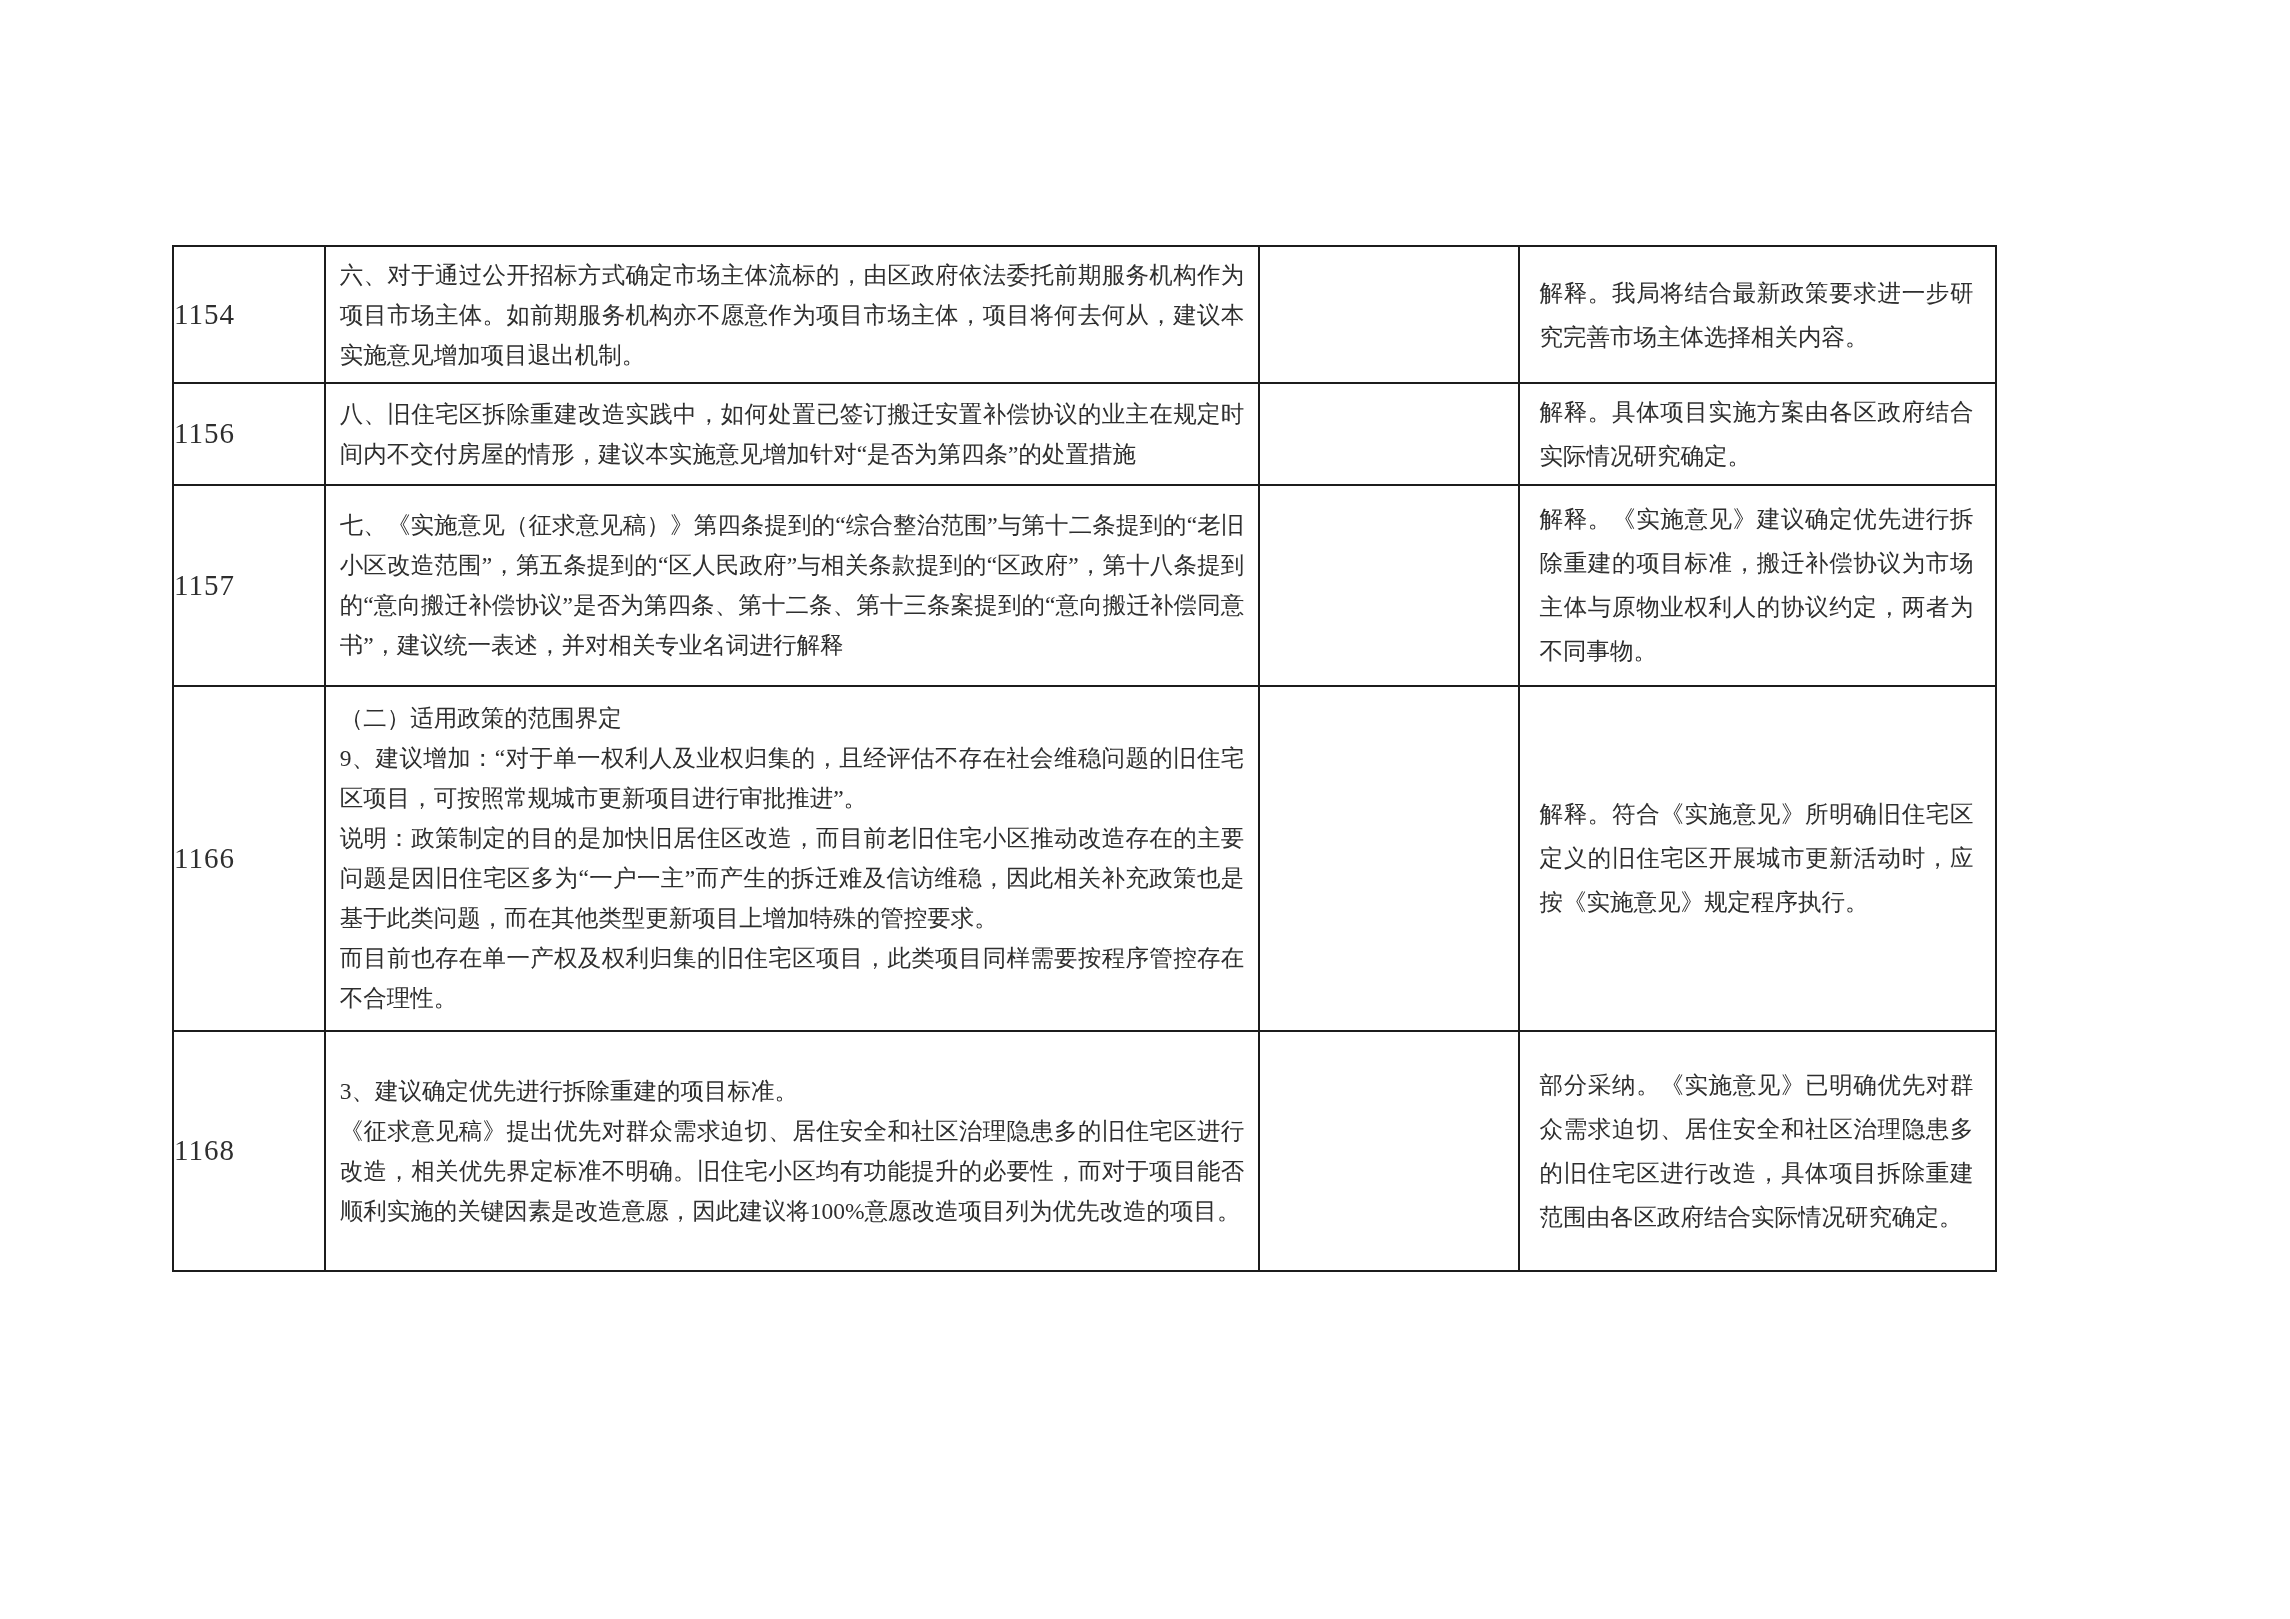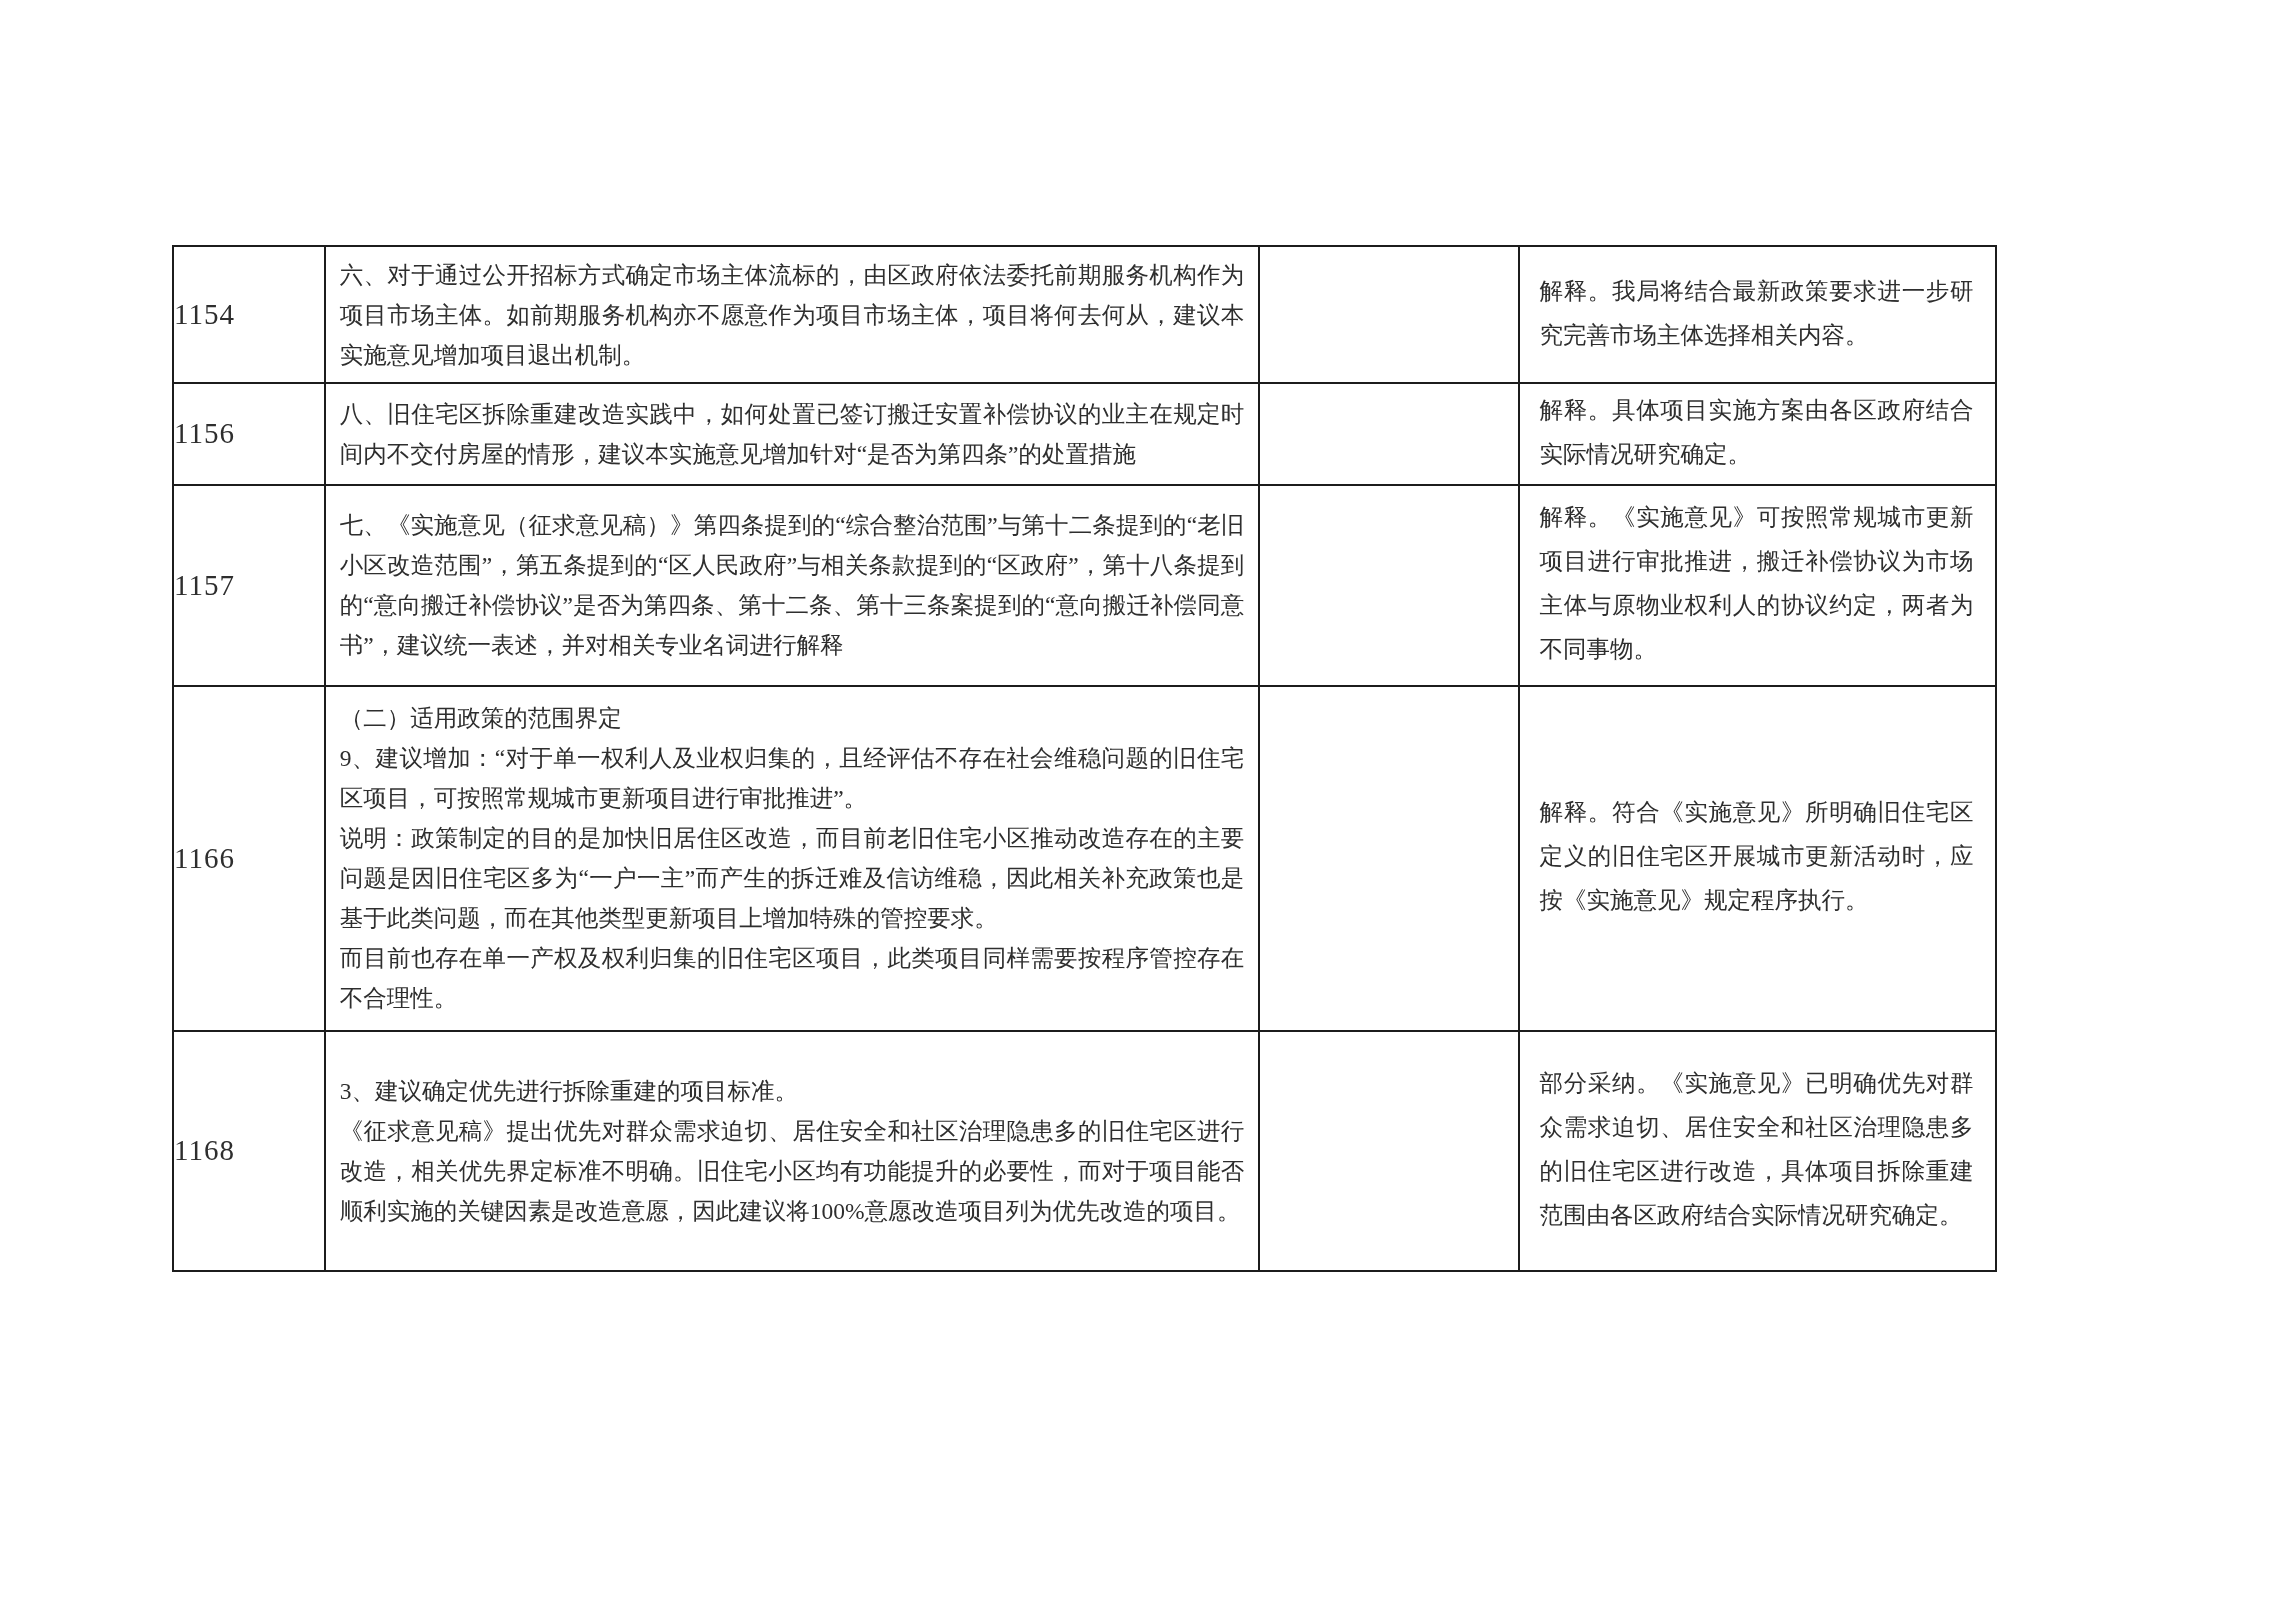--- a/index.html
+++ b/index.html
@@ -47,21 +47,20 @@
   td.cell-blank {
     background: #ffffff;
   }
   td.cell-response {
     padding: 5.9px 21.6px 5.9px 19.6px;
     font-size: 23.5px;
     line-height: 44px;
     text-align: justify;
     text-justify: inter-character;
     white-space: pre-wrap;
-    font-family: Liberation Mono, monospace;
   }
   tr.row-1154 { height: 137px; }
   tr.row-1156 { height: 92px; }
   tr.row-1157 { height: 201px; }
   tr.row-1166 { height: 345px; }
   tr.row-1168 { height: 240px; }
 </style>
 </head>
 <body>
 
@@ -83,21 +82,21 @@
       <tr class="row-1156">
         <td class="cell-id">1156</td>
         <td class="cell-comment">八、旧住宅区拆除重建改造实践中，如何处置已签订搬迁安置补偿协议的业主在规定时间内不交付房屋的情形，建议本实施意见增加针对“是否为第四条”的处置措施</td>
         <td class="cell-blank"></td>
         <td class="cell-response">解释。具体项目实施方案由各区政府结合实际情况研究确定。</td>
       </tr>
       <tr class="row-1157">
         <td class="cell-id">1157</td>
         <td class="cell-comment">七、《实施意见（征求意见稿）》第四条提到的“综合整治范围”与第十二条提到的“老旧小区改造范围”，第五条提到的“区人民政府”与相关条款提到的“区政府”，第十八条提到的“意向搬迁补偿协议”是否为第四条、第十二条、第十三条案提到的“意向搬迁补偿同意书”，建议统一表述，并对相关专业名词进行解释</td>
         <td class="cell-blank"></td>
-        <td class="cell-response">解释。《实施意见》可按照常规城市更新项目进行审批推进，搬迁补偿协议为市场主体与原物业权利人的协议约定，两者为不同事物。</td>
+        <td class="cell-response">解释。《实施意见》建议确定优先进行拆除重建的项目标准，搬迁补偿协议为市场主体与原物业权利人的协议约定，两者为不同事物。</td>
       </tr>
       <tr class="row-1166">
         <td class="cell-id">1166</td>
         <td class="cell-comment">（二）适用政策的范围界定
 9、建议增加：“对于单一权利人及业权归集的，且经评估不存在社会维稳问题的旧住宅区项目，可按照常规城市更新项目进行审批推进”。
 说明：政策制定的目的是加快旧居住区改造，而目前老旧住宅小区推动改造存在的主要问题是因旧住宅区多为“一户一主”而产生的拆迁难及信访维稳，因此相关补充政策也是基于此类问题，而在其他类型更新项目上增加特殊的管控要求。
 而目前也存在单一产权及权利归集的旧住宅区项目，此类项目同样需要按程序管控存在不合理性。</td>
         <td class="cell-blank"></td>
         <td class="cell-response">解释。符合《实施意见》所明确旧住宅区定义的旧住宅区开展城市更新活动时，应按《实施意见》规定程序执行。</td>
       </tr>

